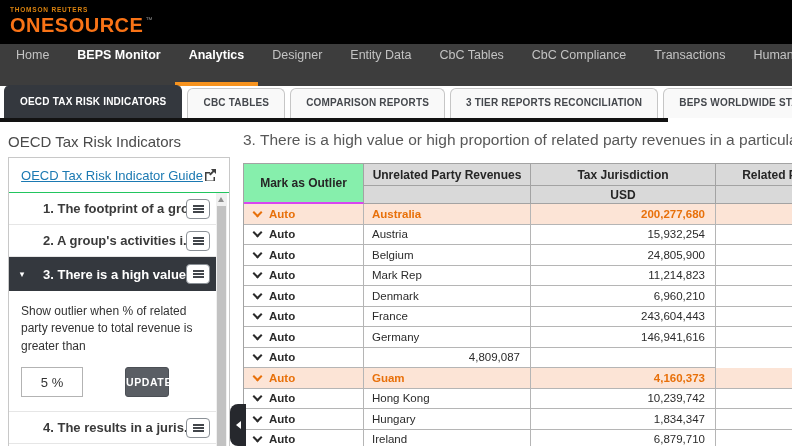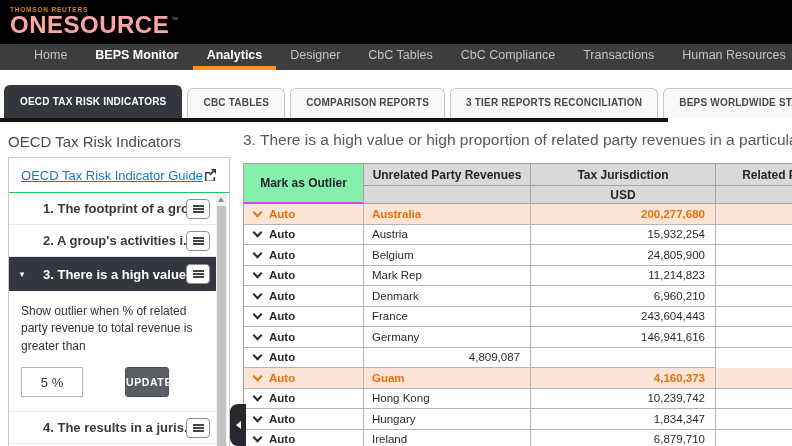--- a/index.html
+++ b/index.html
@@ -14,28 +14,28 @@
   
   .app-header {
     position:absolute; left:0; top:0; width:792px; height:44px;
     background:#000; padding:6px 0 0 10px;
   }
   .brand-company {
     color:#d9820f; font-size:6.5px; font-weight:bold; letter-spacing:.8px;
   }
   .brand-product-row { display:flex; align-items:flex-start; margin-top:1px; }
   .brand-product {
-    color:#fca5a5; font-size:24px; font-weight:bold; letter-spacing:.5px; line-height:22px;
+    color:#f97316; font-size:20px; font-weight:bold; letter-spacing:.5px; line-height:22px;
   }
   .brand-tm { color:#8a8a8a; font-size:7px; margin-left:2px; margin-top:2px; }
 
   
   .nav {
-    position:absolute; left:0; top:44px; width:792px; height:26px;
-    background:#3d3d3d; display:flex; align-items:stretch; padding-left:20px;
+    position:absolute; left:0; top:44px; width:792px; height:42px;
+    background:#3d3d3d; display:flex; align-items:stretch; padding-left:2px;
   }
   .nav-item {
     padding:0 14px; font-size:12.5px; color:#c3c3c3; line-height:22px;
     border-bottom:4px solid transparent; cursor:pointer; white-space:nowrap;
   }
   .nav-item.bold { color:#fff; font-weight:bold; }
   .nav-item.active { color:#fff; font-weight:bold; border-bottom-color:#f7931e; }
 
   
   .tabs {
@@ -193,20 +193,21 @@
     <span class="brand-product">ONESOURCE</span>
     <span class="brand-tm">™</span>
   </div>
 </div>
 
 <div class="nav">
   <div class="nav-item">Home</div>
   <div class="nav-item bold">BEPS Monitor</div>
   <div class="nav-item active">Analytics</div>
   <div class="nav-item">Designer</div>
+  <div class="nav-item">Entity Data</div>
   <div class="nav-item">CbC Tables</div>
   <div class="nav-item">CbC Compliance</div>
   <div class="nav-item">Transactions</div>
   <div class="nav-item">Human Resources</div>
 
 </div>
 
 <div class="tabs">
   <div class="tab active">OECD TAX RISK INDICATORS</div>
   <div class="tab">CBC TABLES</div>

